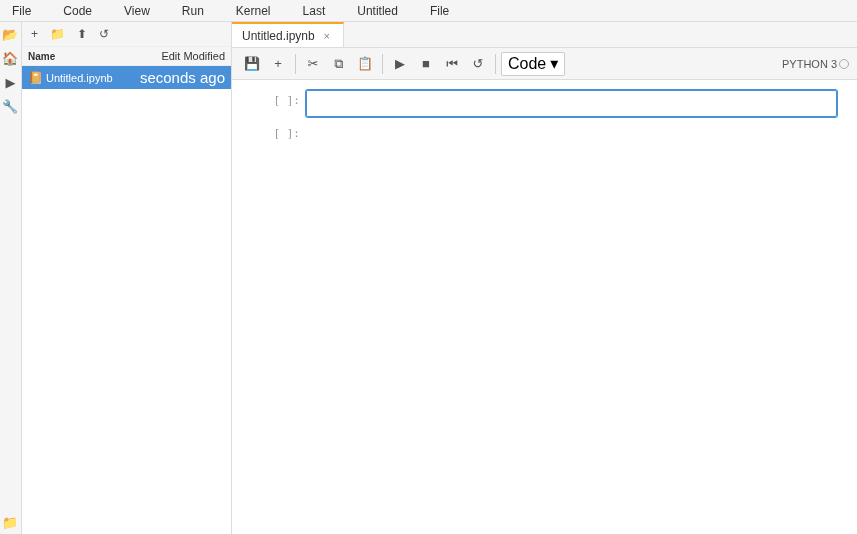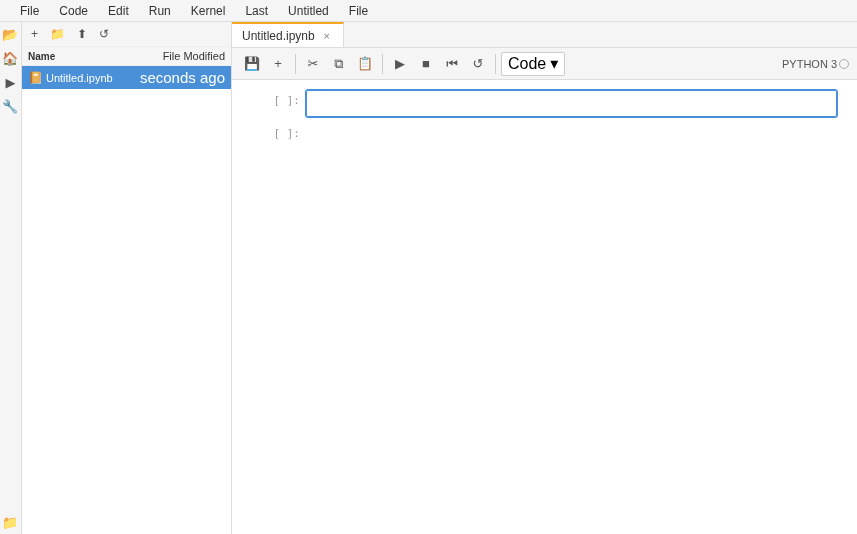--- a/index.html
+++ b/index.html
@@ -1,19 +1,19 @@
 <!DOCTYPE html>
 <html><head>
   <meta charset="utf-8">
   <style>
     * { margin: 0; padding: 0; box-sizing: border-box; }
     body { font-family: -apple-system, BlinkMacSystemFont, 'Segoe UI', sans-serif; font-size: 12px; background: #f5f5f5; overflow: hidden; width: 857px; height: 534px; display: flex; flex-direction: column; }
 
     
-    .menubar { display: flex; align-items: center; background: #f5f5f5; border-bottom: 1px solid #ddd; padding: 2px 16px; gap: 12px; height: 22px; flex-shrink: 0; }
+    .menubar { display: flex; align-items: center; background: #f5f5f5; border-bottom: 1px solid #ddd; padding: 2px 8px; gap: 24px; height: 22px; flex-shrink: 0; }
     .menubar-item { font-size: 12px; color: #333; cursor: pointer; padding: 1px 4px; }
 
     
     .main-container { display: flex; flex: 1; overflow: hidden; }
 
     
     .sidebar-icons { width: 22px; background: #f5f5f5; border-right: 1px solid #ddd; display: flex; flex-direction: column; align-items: center; padding: 4px 0; gap: 8px; flex-shrink: 0; }
     .sidebar-icon { width: 16px; height: 16px; display: flex; align-items: center; justify-content: center; cursor: pointer; color: #555; font-size: 13px; }
 
     
@@ -57,21 +57,21 @@
     .cell.inactive { border-color: transparent; }
     .cell-input { width: 100%; min-height: 22px; border: none; outline: none; padding: 3px 6px; font-family: 'Courier New', monospace; font-size: 12px; background: transparent; resize: none; }
     @keyframes blink { 0%, 50% { opacity: 1; } 51%, 100% { opacity: 0; } }
   </style>
 </head>
 <body>
 
 <div class="menubar">
   <span class="menubar-item">File</span>
   <span class="menubar-item">Code</span>
-  <span class="menubar-item">Edit</span>
+  <span class="menubar-item">View</span>
   <span class="menubar-item">Run</span>
   <span class="menubar-item">Kernel</span>
   <span class="menubar-item">Last</span>
   <span class="menubar-item">Untitled</span>
   <span class="menubar-item">File</span>
 </div>
 
 <div class="main-container">
 
   <div class="sidebar-icons">
@@ -84,21 +84,21 @@
 
   <div class="file-panel">
     <div class="file-panel-toolbar">
       <span class="file-panel-toolbar-btn">+</span>
       <span class="file-panel-toolbar-btn">📁</span>
       <span class="file-panel-toolbar-btn">⬆</span>
       <span class="file-panel-toolbar-btn">↺</span>
     </div>
     <div class="file-panel-header">
       <span class="file-panel-header-name">Name</span>
-      <span class="file-panel-header-modified">File Modified</span>
+      <span class="file-panel-header-modified">Edit Modified</span>
     </div>
     <div class="file-list">
       <div class="file-item selected">
         <span class="file-icon">📔</span>
         <span class="file-name">Untitled.ipynb</span>
         <span class="file-modified">seconds ago</span>
       </div>
     </div>
   </div>
 

